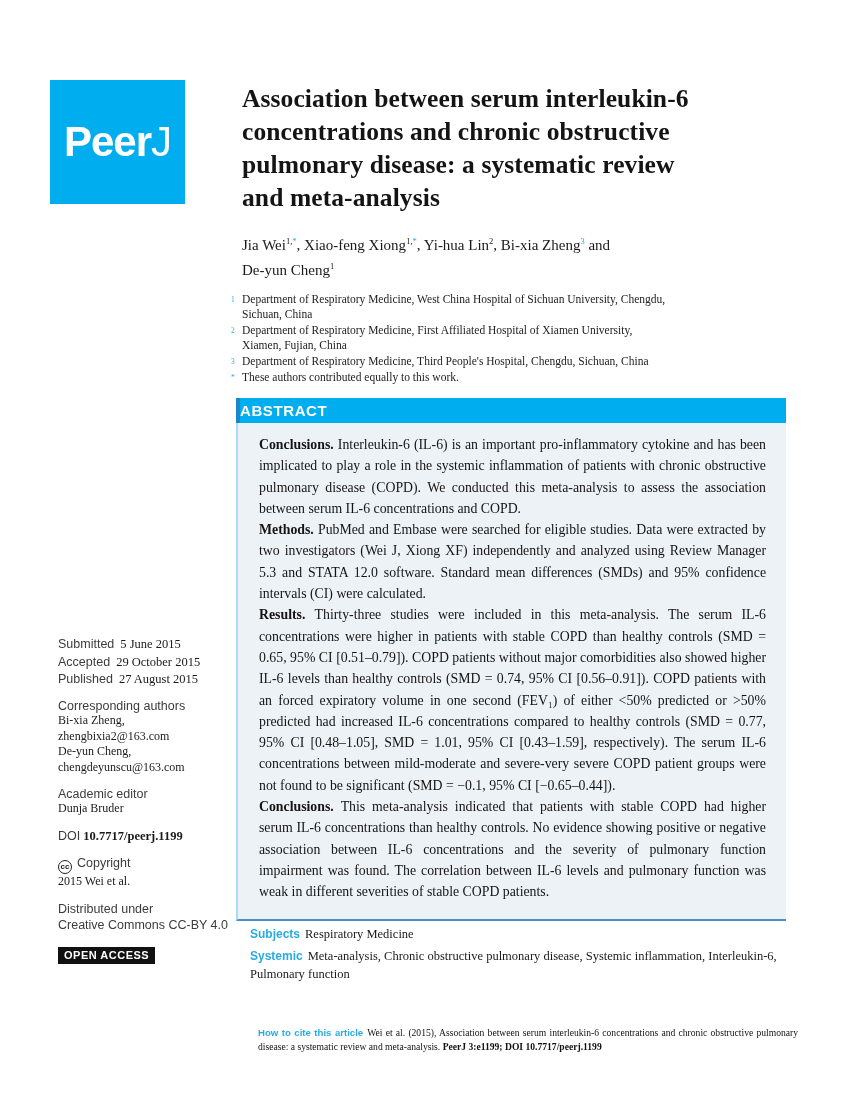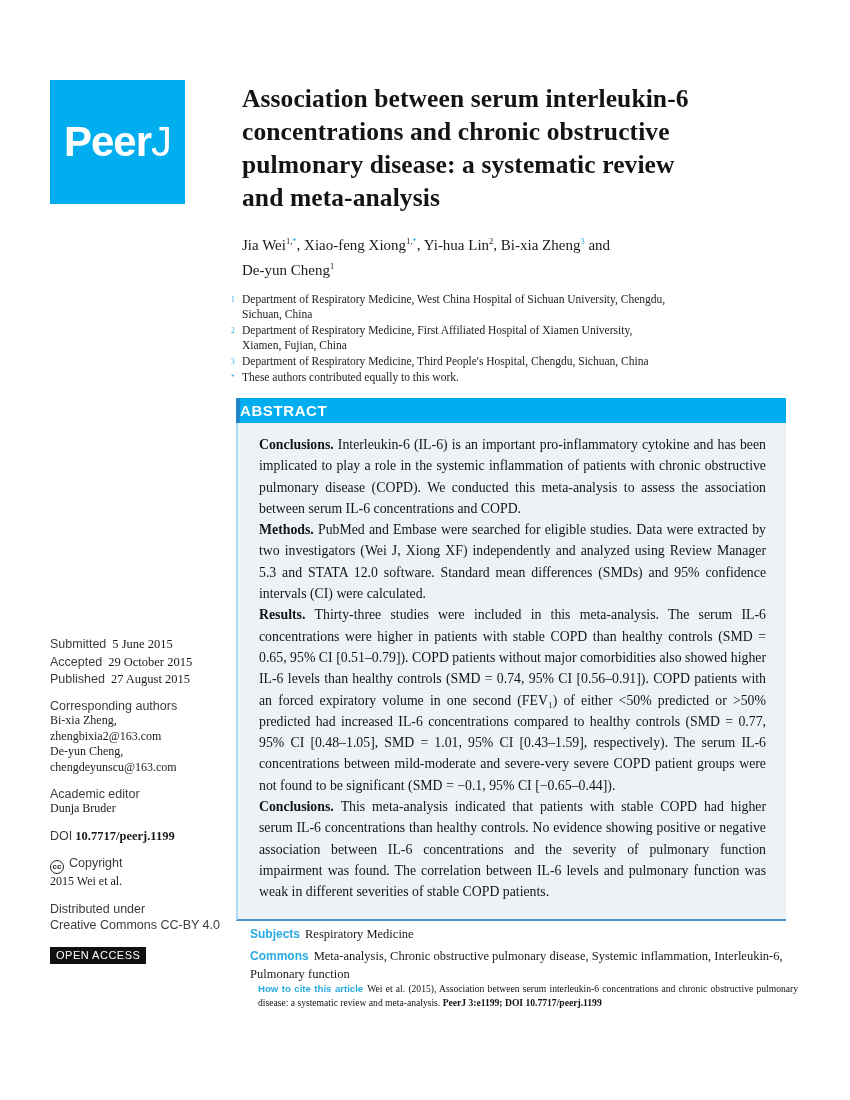--- a/index.html
+++ b/index.html
@@ -19,38 +19,38 @@
   }
   
   .logo{
     position:absolute;left:50px;top:80px;width:135px;height:124px;
     background:var(--accent);display:flex;align-items:center;justify-content:center;
     font-family:"Liberation Sans","DejaVu Sans",sans-serif;color:#ffffff;
   }
   .logo .peer{font-size:42px;font-weight:700;letter-spacing:-1px;}
   .logo .jay{font-size:42px;font-weight:400;letter-spacing:-1px;}
   
-  .sidebar{position:absolute;left:50px;top:637px;width:192px;font-size:12.5px;}
+  .sidebar{position:absolute;left:58px;top:637px;width:192px;font-size:12.5px;}
   .sb-label{font-family:"Liberation Sans","DejaVu Sans",sans-serif;color:var(--sans-ink);}
   .sb-value{font-family:"Liberation Serif","DejaVu Serif",serif;color:var(--ink);}
   .sb-row{margin-bottom:2.5px;}
   .sb-row .sb-label{margin-right:6px;}
   .sb-section{margin-top:12px;}
   .sb-serif-line{font-size:12px;line-height:15.5px;color:var(--ink);}
   .sb-sans-multi{font-family:"Liberation Sans","DejaVu Sans",sans-serif;color:var(--sans-ink);
     white-space:pre-line;line-height:16px;}
   .doi-value{font-weight:700;}
   .cc-icon{
     display:inline-block;width:14px;height:14px;border:1.4px solid #222;border-radius:50%;
     font-family:"Liberation Sans","DejaVu Sans",sans-serif;font-size:8px;font-weight:700;
     line-height:11.5px;text-align:center;color:#222;vertical-align:-2px;margin-right:5px;
   }
   .oa-badge{
     display:inline-block;margin-top:14px;background:#111111;color:#ffffff;
-    font-family:"Liberation Sans","DejaVu Sans",sans-serif;font-size:11px;font-weight:400;
+    font-family:"Liberation Sans","DejaVu Sans",sans-serif;font-size:11px;font-weight:700;
     letter-spacing:0.5px;padding:2px 6px 3px 6px;
   }
   
   .main{position:absolute;left:242px;top:82px;width:548px;}
   .title{
     font-size:25.5px;font-weight:700;line-height:33px;color:#141414;
     white-space:pre-line;letter-spacing:0.1px;
   }
   .authors{margin-top:17px;font-size:15px;line-height:21px;color:var(--ink);}
   .authors sup{font-size:8.5px;}
@@ -77,21 +77,21 @@
   .abs-par strong{font-weight:700;}
   
   .meta-line{margin-top:4px;font-size:12.5px;line-height:18px;color:var(--ink);margin-left:8px;}
   .meta-line:first-of-type{margin-top:22px;}
   .meta-label{
     font-family:"Liberation Sans","DejaVu Sans",sans-serif;font-weight:700;
     color:var(--accent-text);margin-right:5px;font-size:12px;
   }
   
   .cite{
-    position:absolute;left:258px;top:982px;width:540px;
+    position:absolute;left:258px;top:1026px;width:540px;
     font-size:9.6px;line-height:13.5px;color:#111;text-align:justify;
   }
   .cite-label{
     font-family:"Liberation Sans","DejaVu Sans",sans-serif;font-weight:700;
     color:var(--accent-text);margin-right:4px;
   }
   .cite strong{font-weight:700;}
 </style>
 </head>
 <body>
@@ -170,21 +170,21 @@
           <p class="abs-par"><strong>Methods. </strong>PubMed and Embase were searched for eligible studies. Data were extracted by two investigators (Wei J, Xiong XF) independently and analyzed using Review Manager 5.3 and STATA 12.0 software. Standard mean differences (SMDs) and 95% confidence intervals (CI) were calculated.</p>
           <p class="abs-par"><strong>Results. </strong>Thirty-three studies were included in this meta-analysis. The serum IL-6 concentrations were higher in patients with stable COPD than healthy controls (SMD = 0.65, 95% CI [0.51–0.79]). COPD patients without major comorbidities also showed higher IL-6 levels than healthy controls (SMD = 0.74, 95% CI [0.56–0.91]). COPD patients with an forced expiratory volume in one second (FEV₁) of either &lt;50% predicted or &gt;50% predicted had increased IL-6 concentrations compared to healthy controls (SMD = 0.77, 95% CI [0.48–1.05], SMD = 1.01, 95% CI [0.43–1.59], respectively). The serum IL-6 concentrations between mild-moderate and severe-very severe COPD patient groups were not found to be significant (SMD = −0.1, 95% CI [−0.65–0.44]).</p>
           <p class="abs-par"><strong>Conclusions. </strong>This meta-analysis indicated that patients with stable COPD had higher serum IL-6 concentrations than healthy controls. No evidence showing positive or negative association between IL-6 concentrations and the severity of pulmonary function impairment was found. The correlation between IL-6 levels and pulmonary function was weak in different severities of stable COPD patients.</p>
         </div>
     </section>
 
     <div class="meta-line">
       <span class="meta-label">Subjects</span><span>Respiratory Medicine</span>
     </div>
     <div class="meta-line">
-      <span class="meta-label">Commons</span><span>Meta-analysis, Chronic obstructive pulmonary disease, Systemic inflammation, Interleukin-6, Pulmonary function</span>
+      <span class="meta-label">Systemic</span><span>Meta-analysis, Chronic obstructive pulmonary disease, Systemic inflammation, Interleukin-6, Pulmonary function</span>
     </div>
   </main>
 
   <footer class="cite">
     <span class="cite-label">How to cite this article</span><span>Wei et al. (2015), Association between serum interleukin-6 concentrations and chronic obstructive pulmonary disease: a systematic review and meta-analysis. </span><strong>PeerJ 3:e1199; DOI 10.7717/peerj.1199</strong>
   </footer>
 
 </div>
 
 </body></html>

